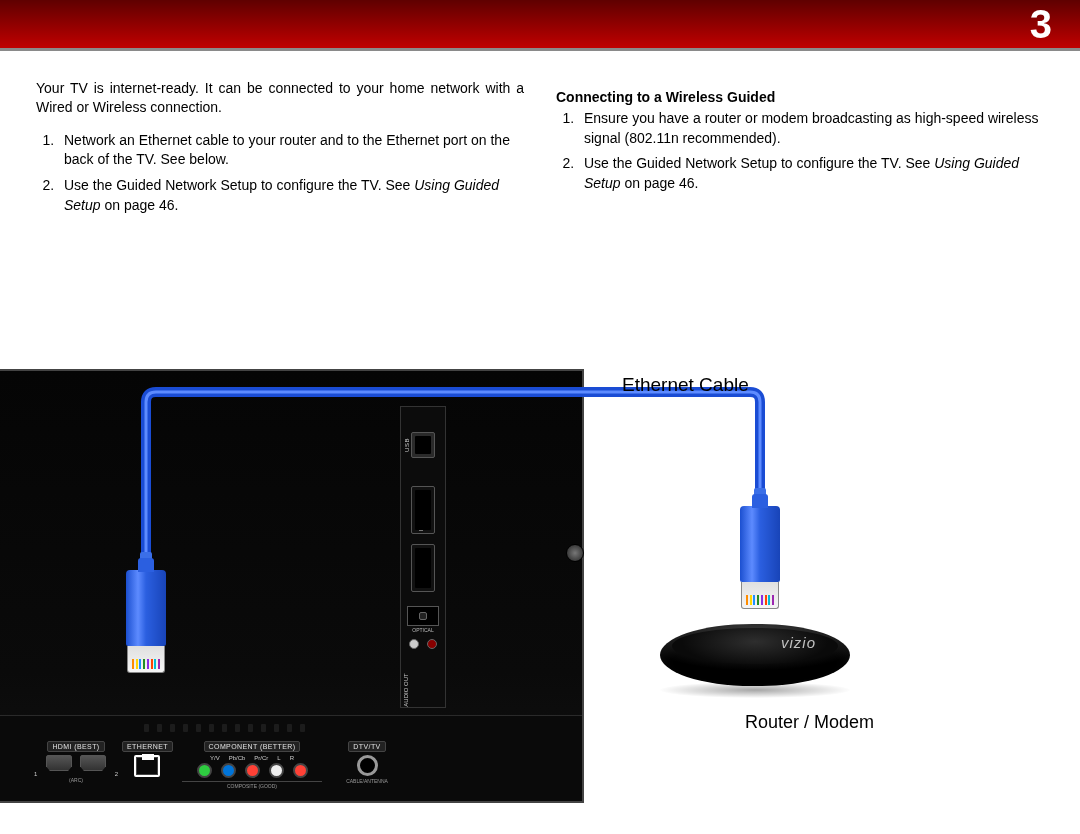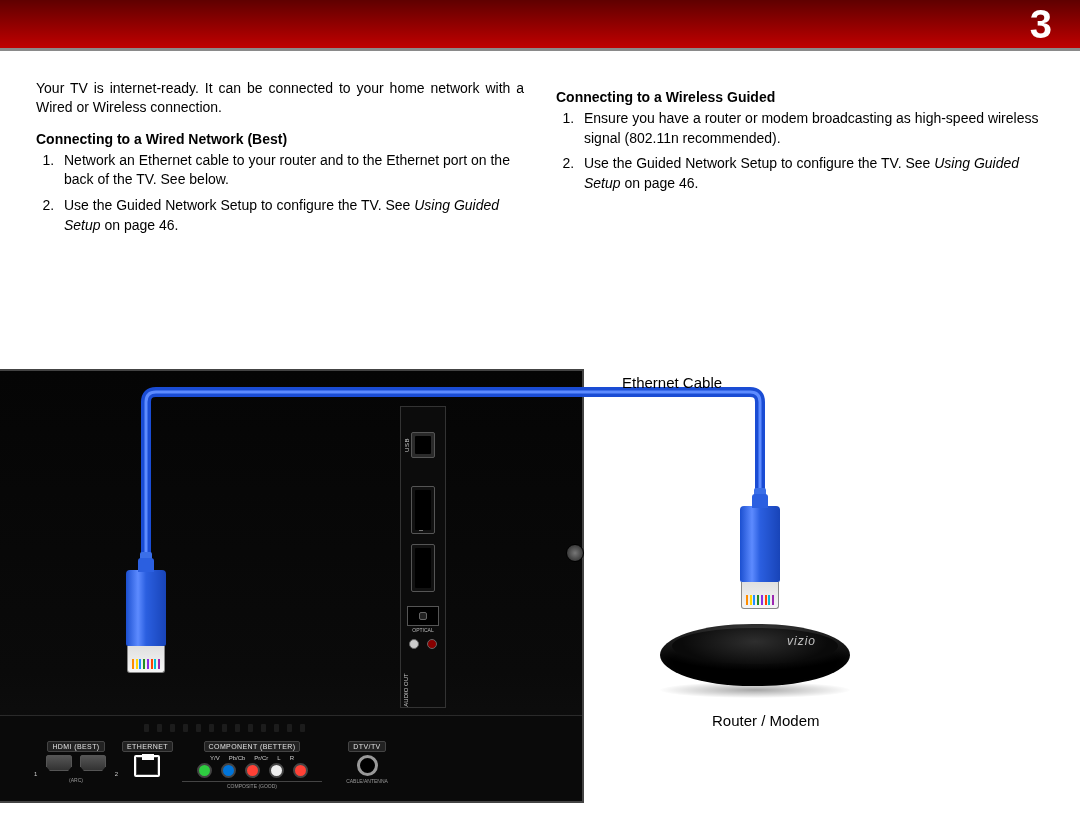--- a/index.html
+++ b/index.html
@@ -185,24 +185,24 @@
   .plug-tip .pins span:nth-child(4){background:#228b22;}
   .plug-tip .pins span:nth-child(5){background:#8a2be2;}
   .plug-tip .pins span:nth-child(6){background:#ff4500;}
   .plug-tip .pins span:nth-child(7){background:#00bcd4;}
   .plug-tip .pins span:nth-child(8){background:#9c27b0;}
 
   .eth-plug.left  { left:126px; top:236px; }
   .eth-plug.right { left:740px; top:172px; }
 
   .cable-label {
-    position:absolute; left:622px; top:40px; font-size:15px; color:#000;
+    position:absolute; left:622px; top:40px; font-size:19px; color:#000;
   }
   .router-label {
-    position:absolute; left:712px; top:378px; font-size:15px; color:#000;
+    position:absolute; left:745px; top:378px; font-size:18px; color:#000;
   }
 
   .cable-svg {
     position:absolute; left:0; top:0; width:1080px; height:500px; pointer-events:none;
   }
 
   .router {
     position:absolute; left:660px; top:290px; width:190px; height:74px;
   }
   .router-body {
@@ -211,40 +211,39 @@
     border-radius: 95px / 32px;
     position:relative;
     box-shadow: inset 0 8px 14px rgba(255,255,255,0.06);
   }
   .router-top {
     position:absolute; left:12px; top:4px; width:166px; height:36px;
     border-radius: 83px / 18px;
     background: radial-gradient(ellipse 55% 85% at 50% 38%, #2e2e2e 0%, #0a0a0a 80%);
   }
   .router-logo {
-    position:absolute; right:34px; top:10px; font-size:12px; letter-spacing:1px;
+    position:absolute; right:34px; top:10px; font-size:15px; letter-spacing:1px;
     color:#c0c0c0; font-style:italic;margin-left:32px;
   }
   .router-shadow {
     width:190px;height:16px;margin-top:-4px;border-radius:50%;
     background: radial-gradient(ellipse at center, rgba(0,0,0,0.35) 0%, rgba(0,0,0,0) 72%);
   }
 </style>
 </head>
 <body>
 
 <div class="top-bar">
   <div class="page-number">3</div>
 </div>
 
 <div class="content">
   <div class="columns">
     <div class="col">
       <p class="intro">Your TV is internet-ready. It can be connected to your home network with a Wired or Wireless connection.</p>
-      <div class="subhead">Connecting to a Wired Network (Best)</div>
       <ol>
         <li>Network an Ethernet cable to your router and to the Ethernet port on the back of the TV. See below.</li>
         <li>
           <span>Use the Guided Network Setup to configure the TV. See </span><em>Using Guided Setup</em><span> on page 46.</span>
         </li>
       </ol>
     </div>
     <div class="col">
       <div class="subhead">Connecting to a Wireless Guided</div>
       <ol>

